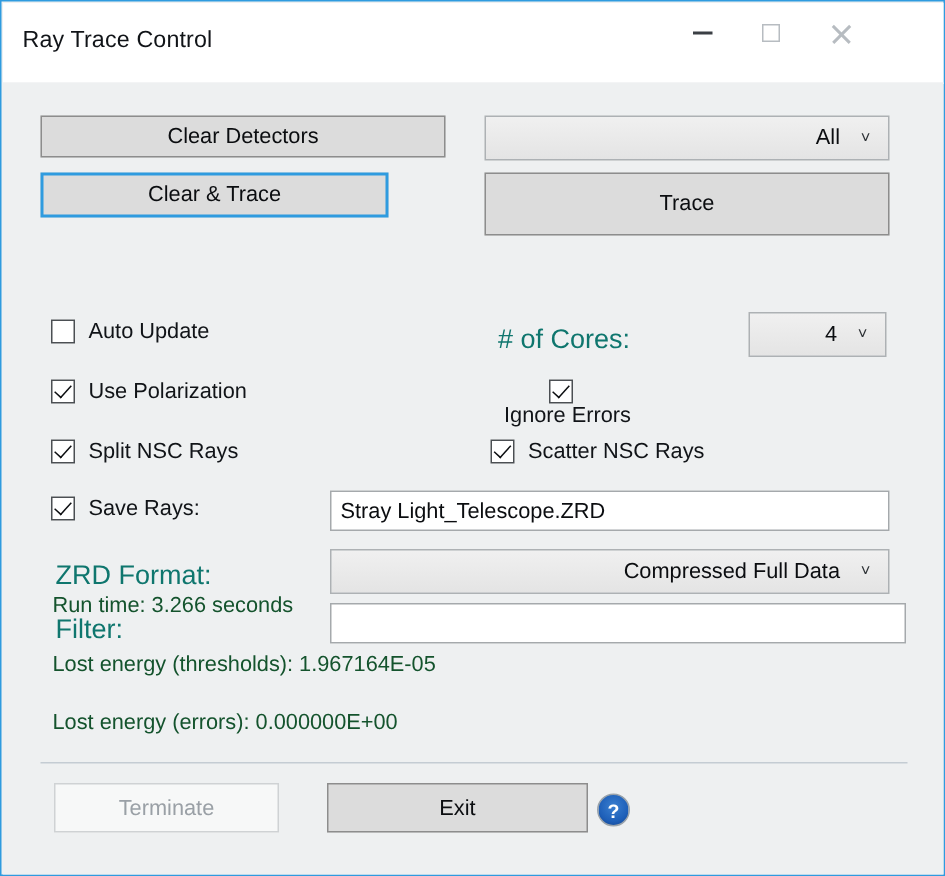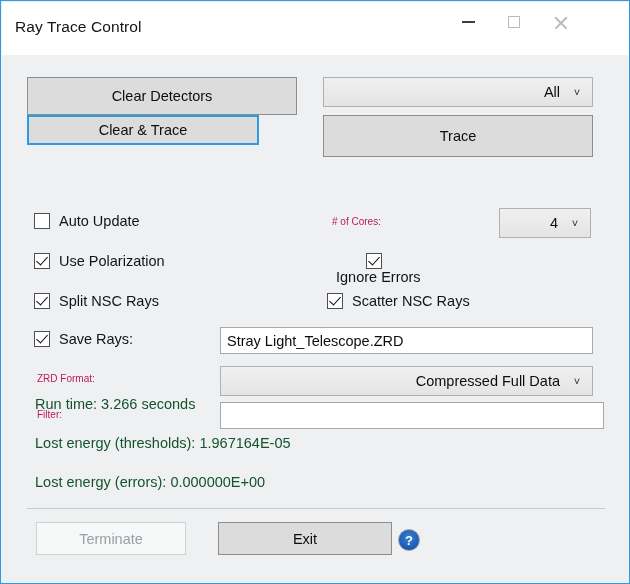--- a/index.html
+++ b/index.html
@@ -104,21 +104,21 @@
   .btn.focused {
     border: 1px solid #2f9bdf;
     outline: 1px solid #2f9bdf;
     outline-offset: -2px;
   }
   .btn.disabled {
     background: #f7f8f8;
     border: 1px solid #cfd2d4;
     color: #9aa0a6;
   }
-  #b-clear-detectors { left: 25px;  top: 22px;  width: 270px; height: 38px; }
+  #b-clear-detectors { left: 25px;  top: 22px;  width: 270px; height: 28px; }
   #b-clear-trace     { left: 25px;  top: 60px;  width: 232px; height: 30px; }
   #b-trace           { left: 321px; top: 60px;  width: 270px; height: 42px; }
   #b-terminate       { left: 34px;  top: 467px; width: 150px; height: 33px; }
   #b-exit            { left: 216px; top: 467px; width: 174px; height: 33px; }
 
   
   .combo {
     position: absolute;
     box-sizing: border-box;
     background: linear-gradient(180deg,#f0f0f0 0%, #e4e4e4 100%);
@@ -196,22 +196,22 @@
   #cr-auto      { left: 32px;  top: 158px; }
   #cr-pol       { left: 32px;  top: 198px; }
   #cr-split     { left: 32px;  top: 238px; }
   #cr-save      { left: 32px;  top: 276px; }
   #cr-ignore    { left: 325px; top: 198px; flex-direction: column; }
   #cr-scatter   { left: 325px; top: 238px; }
 
   
   .lbl {
     position: absolute;
-    font-size: 10px;
-    color: #be185d;
+    font-size: 18px;
+    color: #0f766e;
     white-space: nowrap;
   }
   #lb-cores  { left: 330px; top: 161px; }
   #lb-zrd    { left: 35px;  top: 318px; }
   #lb-filter { left: 35px;  top: 354px; }
 
   
   .status {
     position: absolute;
     left: 33px;

